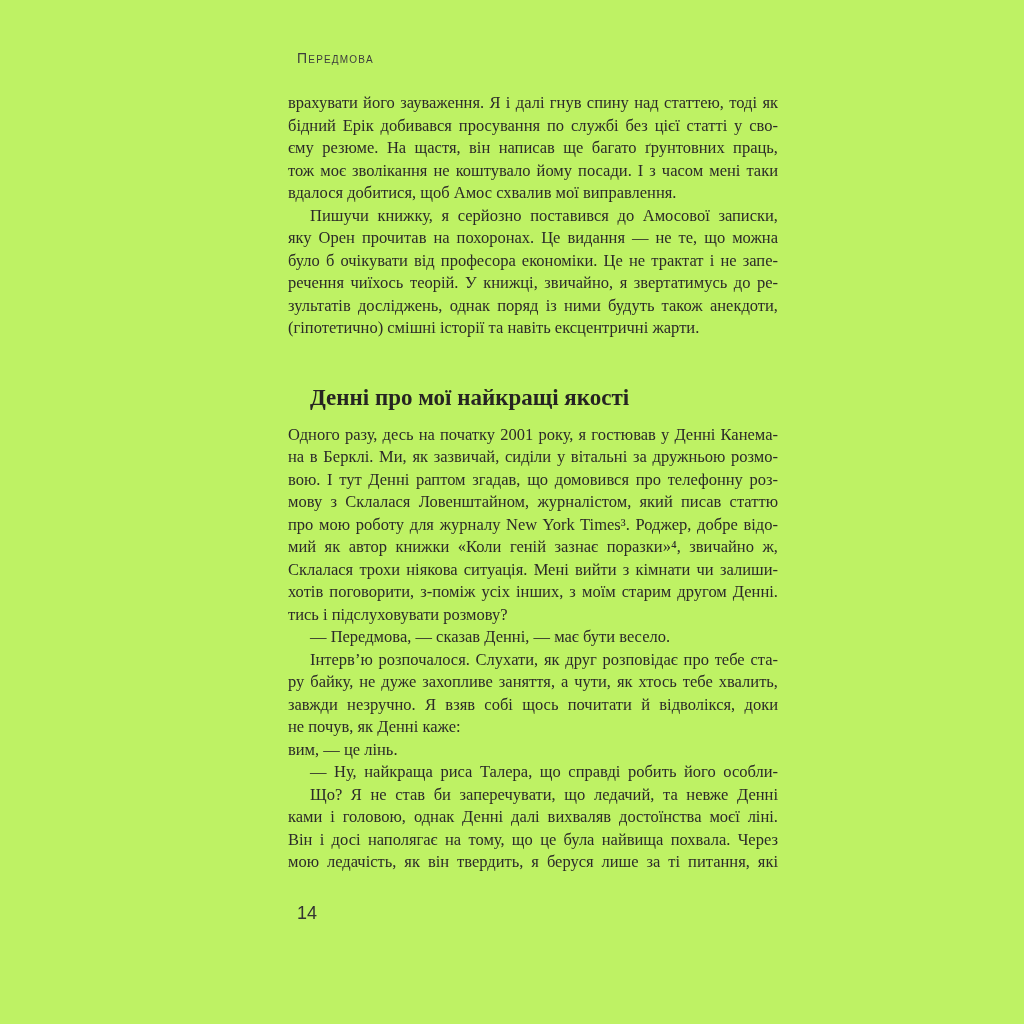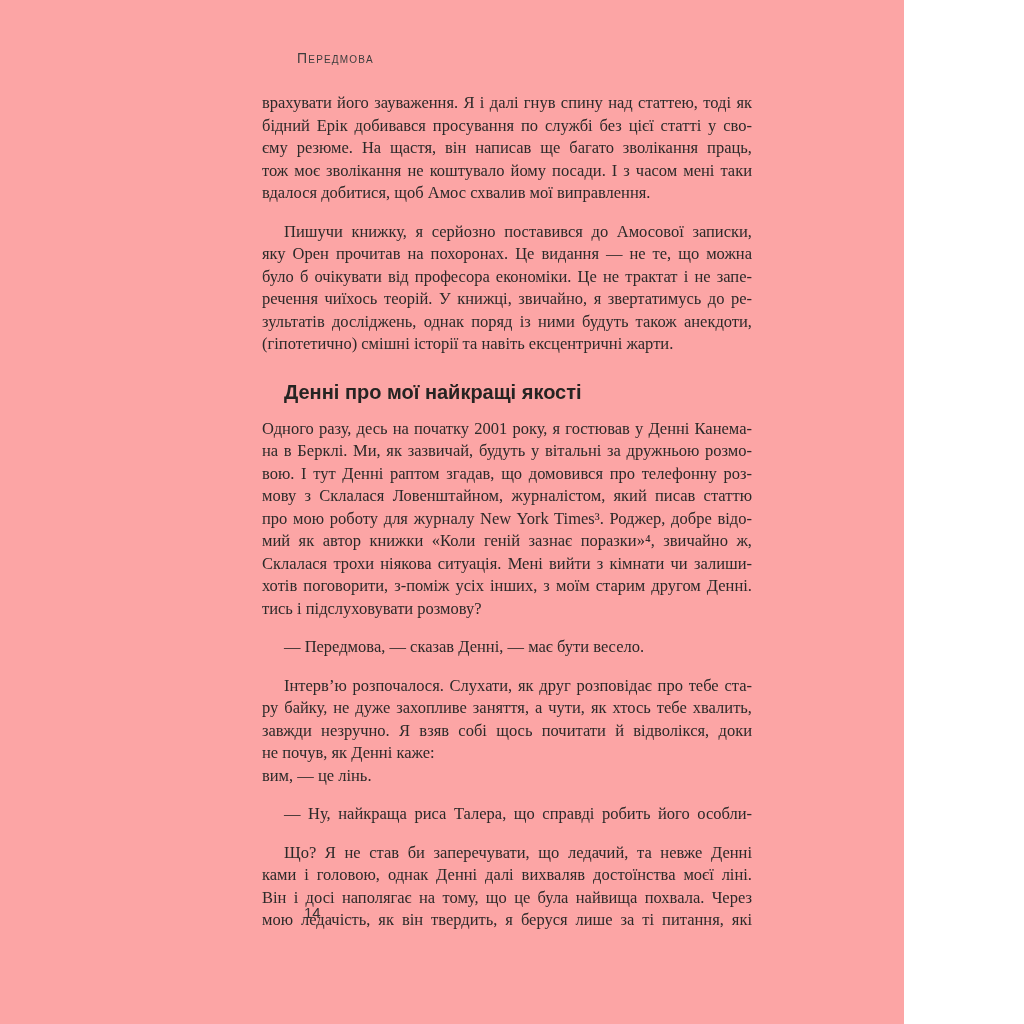--- a/index.html
+++ b/index.html
@@ -2,40 +2,40 @@
 <html lang="uk"><head>
 <meta charset="utf-8">
 <style>
   html, body {
     margin: 0;
     padding: 0;
     background: #ffffff;
   }
   .page {
     position: relative;
-    width: 904px;
+    width: 1024px;
     height: 1024px;
-    background: #fca5a5;
+    background: #bef264;
     overflow: hidden;
   }
   .running-header {
     position: absolute;
     left: 297px;
     top: 50px;
     font-family: "Liberation Sans", "DejaVu Sans", sans-serif;
     font-variant: small-caps;
     font-size: 14px;
     font-weight: 500;
     letter-spacing: 1.2px;
     color: #3d3d3d;
     line-height: 16px;
   }
   .body-text {
     position: absolute;
-    left: 262px;
+    left: 288px;
     top: 92px;
     width: 490px;
     font-family: "Liberation Serif", "DejaVu Serif", serif;
     font-size: 16.5px;
     color: #2c2a29;
   }
   .paragraph {
     margin: 0;
     padding: 0;
   }
@@ -43,66 +43,65 @@
     line-height: 22.5px;
     text-align: justify;
     text-align-last: justify;
     white-space: normal;
   }
   .line.para-end {
     text-align-last: left;
   }
   .line.indent {
     text-indent: 22px;
-    margin-top: 16px;
   }
   .section-heading {
-    margin: 23px 0 13px 22px;
-    font-family: Liberation Sans, sans-serif;
-    font-size: 20px;
+    margin: 45px 0 13px 22px;
+    font-family: Liberation Serif, serif;
+    font-size: 23px;
     font-weight: 700;
     color: #262422;
     line-height: 26px;
   }
   .page-number {
     position: absolute;
-    left: 304px;
+    left: 297px;
     top: 903px;
     font-family: "Liberation Sans", "DejaVu Sans", sans-serif;
-    font-size: 15px;
+    font-size: 18px;
     color: #333333;
     line-height: 20px;
   }
 </style>
 </head>
 <body>
 
 <div class="page">
   <div class="running-header">Передмова</div>
 
   <div class="body-text">
       <div class="paragraph">
         <div class="line">врахувати його зауваження. Я і далі гнув спину над статтею, тоді як</div>
         <div class="line">бідний Ерік добивався просування по службі без цієї статті у сво-</div>
-        <div class="line">єму резюме. На щастя, він написав ще багато зволікання праць,</div>
+        <div class="line">єму резюме. На щастя, він написав ще багато ґрунтовних праць,</div>
         <div class="line">тож моє зволікання не коштувало йому посади. І з часом мені таки</div>
         <div class="line para-end">вдалося добитися, щоб Амос схвалив мої виправлення.</div>
       </div>
       <div class="paragraph">
         <div class="line indent">Пишучи книжку, я серйозно поставився до Амосової записки,</div>
         <div class="line">яку Орен прочитав на похоронах. Це видання — не те, що можна</div>
         <div class="line">було б очікувати від професора економіки. Це не трактат і не запе-</div>
         <div class="line">речення чиїхось теорій. У книжці, звичайно, я звертатимусь до ре-</div>
         <div class="line">зультатів досліджень, однак поряд із ними будуть також анекдоти,</div>
         <div class="line para-end">(гіпотетично) смішні історії та навіть ексцентричні жарти.</div>
       </div>
       <h2 class="section-heading">Денні про мої найкращі якості</h2>
       <div class="paragraph">
         <div class="line">Одного разу, десь на початку 2001 року, я гостював у Денні Канема-</div>
-        <div class="line">на в Берклі. Ми, як зазвичай, будуть у вітальні за дружньою розмо-</div>
+        <div class="line">на в Берклі. Ми, як зазвичай, сиділи у вітальні за дружньою розмо-</div>
         <div class="line">вою. І тут Денні раптом згадав, що домовився про телефонну роз-</div>
         <div class="line">мову з Склалася Ловенштайном, журналістом, який писав статтю</div>
         <div class="line">про мою роботу для журналу New York Times³. Роджер, добре відо-</div>
         <div class="line">мий як автор книжки «Коли геній зазнає поразки»⁴, звичайно ж,</div>
         <div class="line">Склалася трохи ніякова ситуація. Мені вийти з кімнати чи залиши-</div>
         <div class="line">хотів поговорити, з-поміж усіх інших, з моїм старим другом Денні.</div>
         <div class="line para-end">тись і підслуховувати розмову?</div>
       </div>
       <div class="paragraph">
         <div class="line indent para-end">— Передмова, — сказав Денні, — має бути весело.</div>

